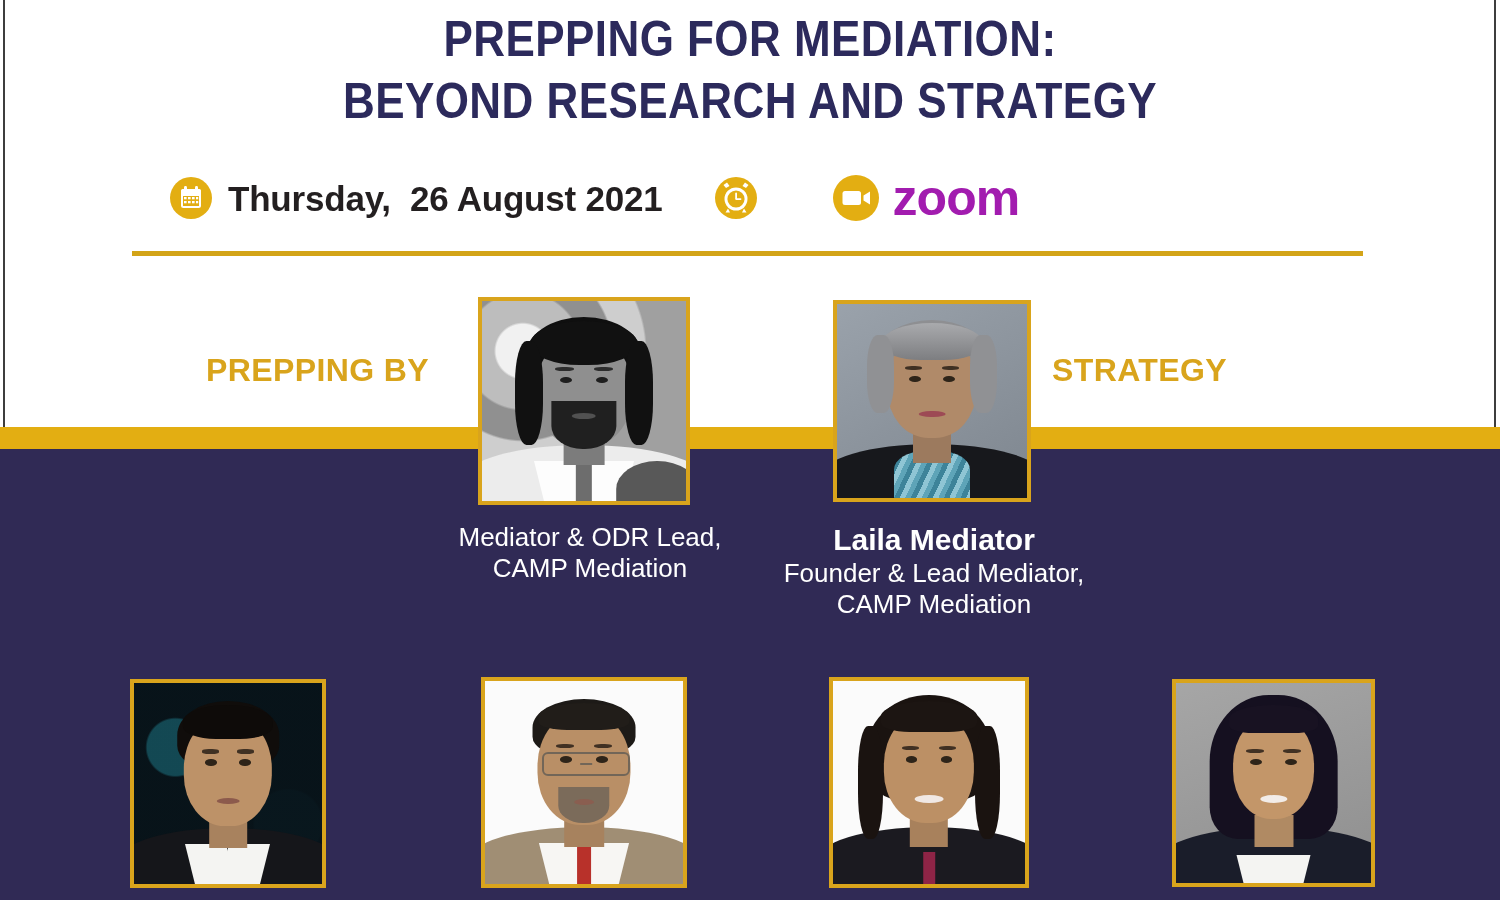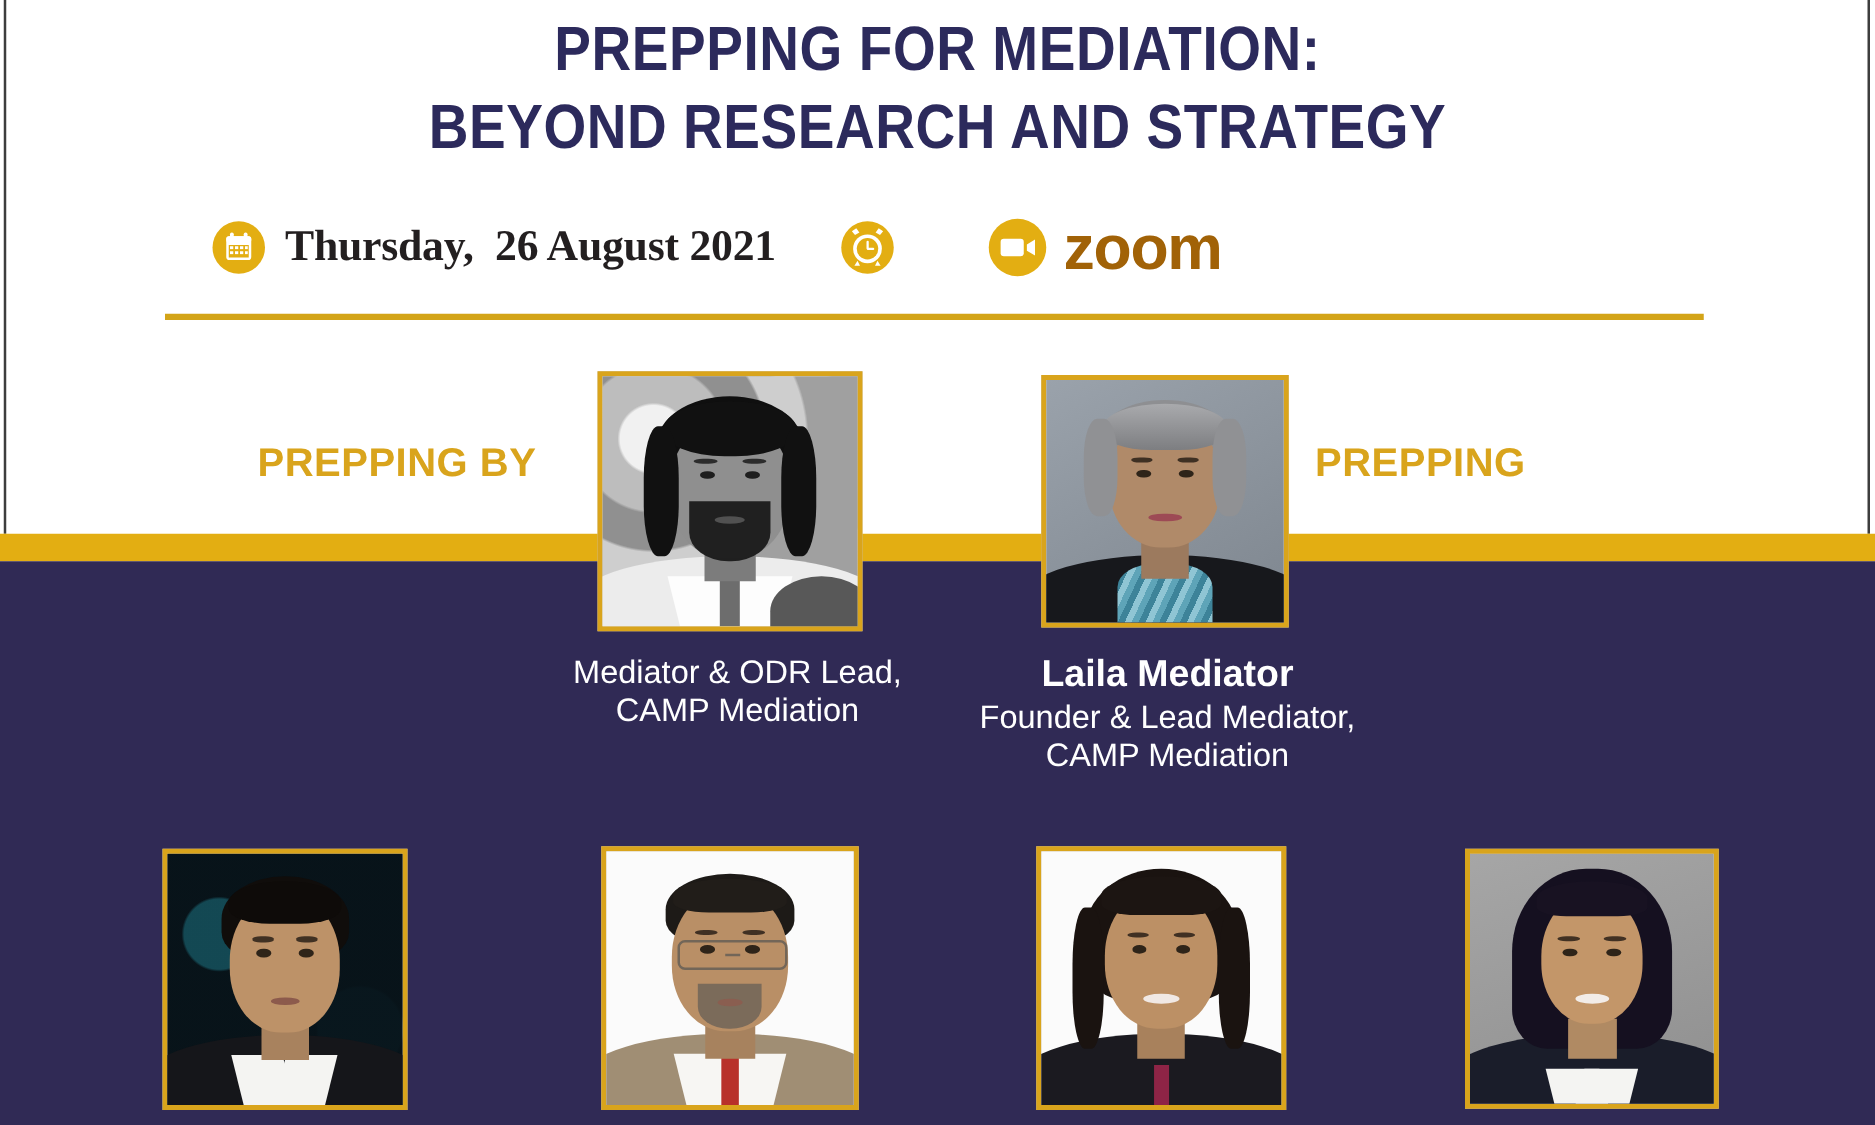--- a/index.html
+++ b/index.html
@@ -72,22 +72,21 @@
   
   .meta-row {
     position: absolute;
     left: 170px; top: 168px;
     height: 60px;
     display: flex;
     align-items: center;
   }
   .meta-item {
     display: flex;
-    align-items: flex-start;
-    font-family: Liberation Serif, serif;
+    align-items: flex-end;
   }
   .meta-text {
     color: #231f20;
     font-weight: bold;
     font-size: 35px;
     letter-spacing: -0.2px;
     white-space: pre;
   }
   .circ-icon {
     width: 42px;
@@ -104,21 +103,21 @@
   .gap-zoom { width: 60px; }
 
   
   .zoom-logo { display: flex; align-items: center; }
   .zoom-mark {
     width: 46px; height: 46px; border-radius: 50%;
     background: #e3ae12; position: relative; flex: 0 0 auto;
   }
   .zoom-word {
     margin-left: 14px;
-    color: #a16207;
+    color: #a21caf;
     font-size: 50px;
     font-weight: bold;
     letter-spacing: -1px;
     line-height: 50px;
   }
 
   
   .gold-rule {
     position: absolute;
     left: 132px; top: 251px;
@@ -327,21 +326,21 @@
       <span class="zoom-word">zoom</span>
     </div>
   </div>
 
   <div class="gold-rule"></div>
 
   <div class="gold-band"></div>
   <div class="navy-panel"></div>
 
   <div class="side-label moderated">PREPPING BY</div>
-  <div class="side-label keynote">PREPPING</div>
+  <div class="side-label keynote">STRATEGY</div>
 
   <div class="frame" style="left:478px; top:297px; width:212px; height:208px;">
     <div class="ph bw">
       <div class="p-bg" style="background:
             radial-gradient(circle at 20% 25%, #e9e9e7 0 12%, #b9b9b5 13% 26%, #8f8f8a 27% 40%, #c9c9c4 41% 55%, #9e9e99 56% 100%),
             radial-gradient(circle at 78% 18%, #dededa 0 18%, #9a9a95 19% 42%, #c2c2bd 43% 100%),
             linear-gradient(#b7b7b2,#8e8e89);"></div>
       <div class="shoulders" style="background:#e6e4de;"></div>
       <div class="collar-l"></div>
       <div class="collar-r"></div>

